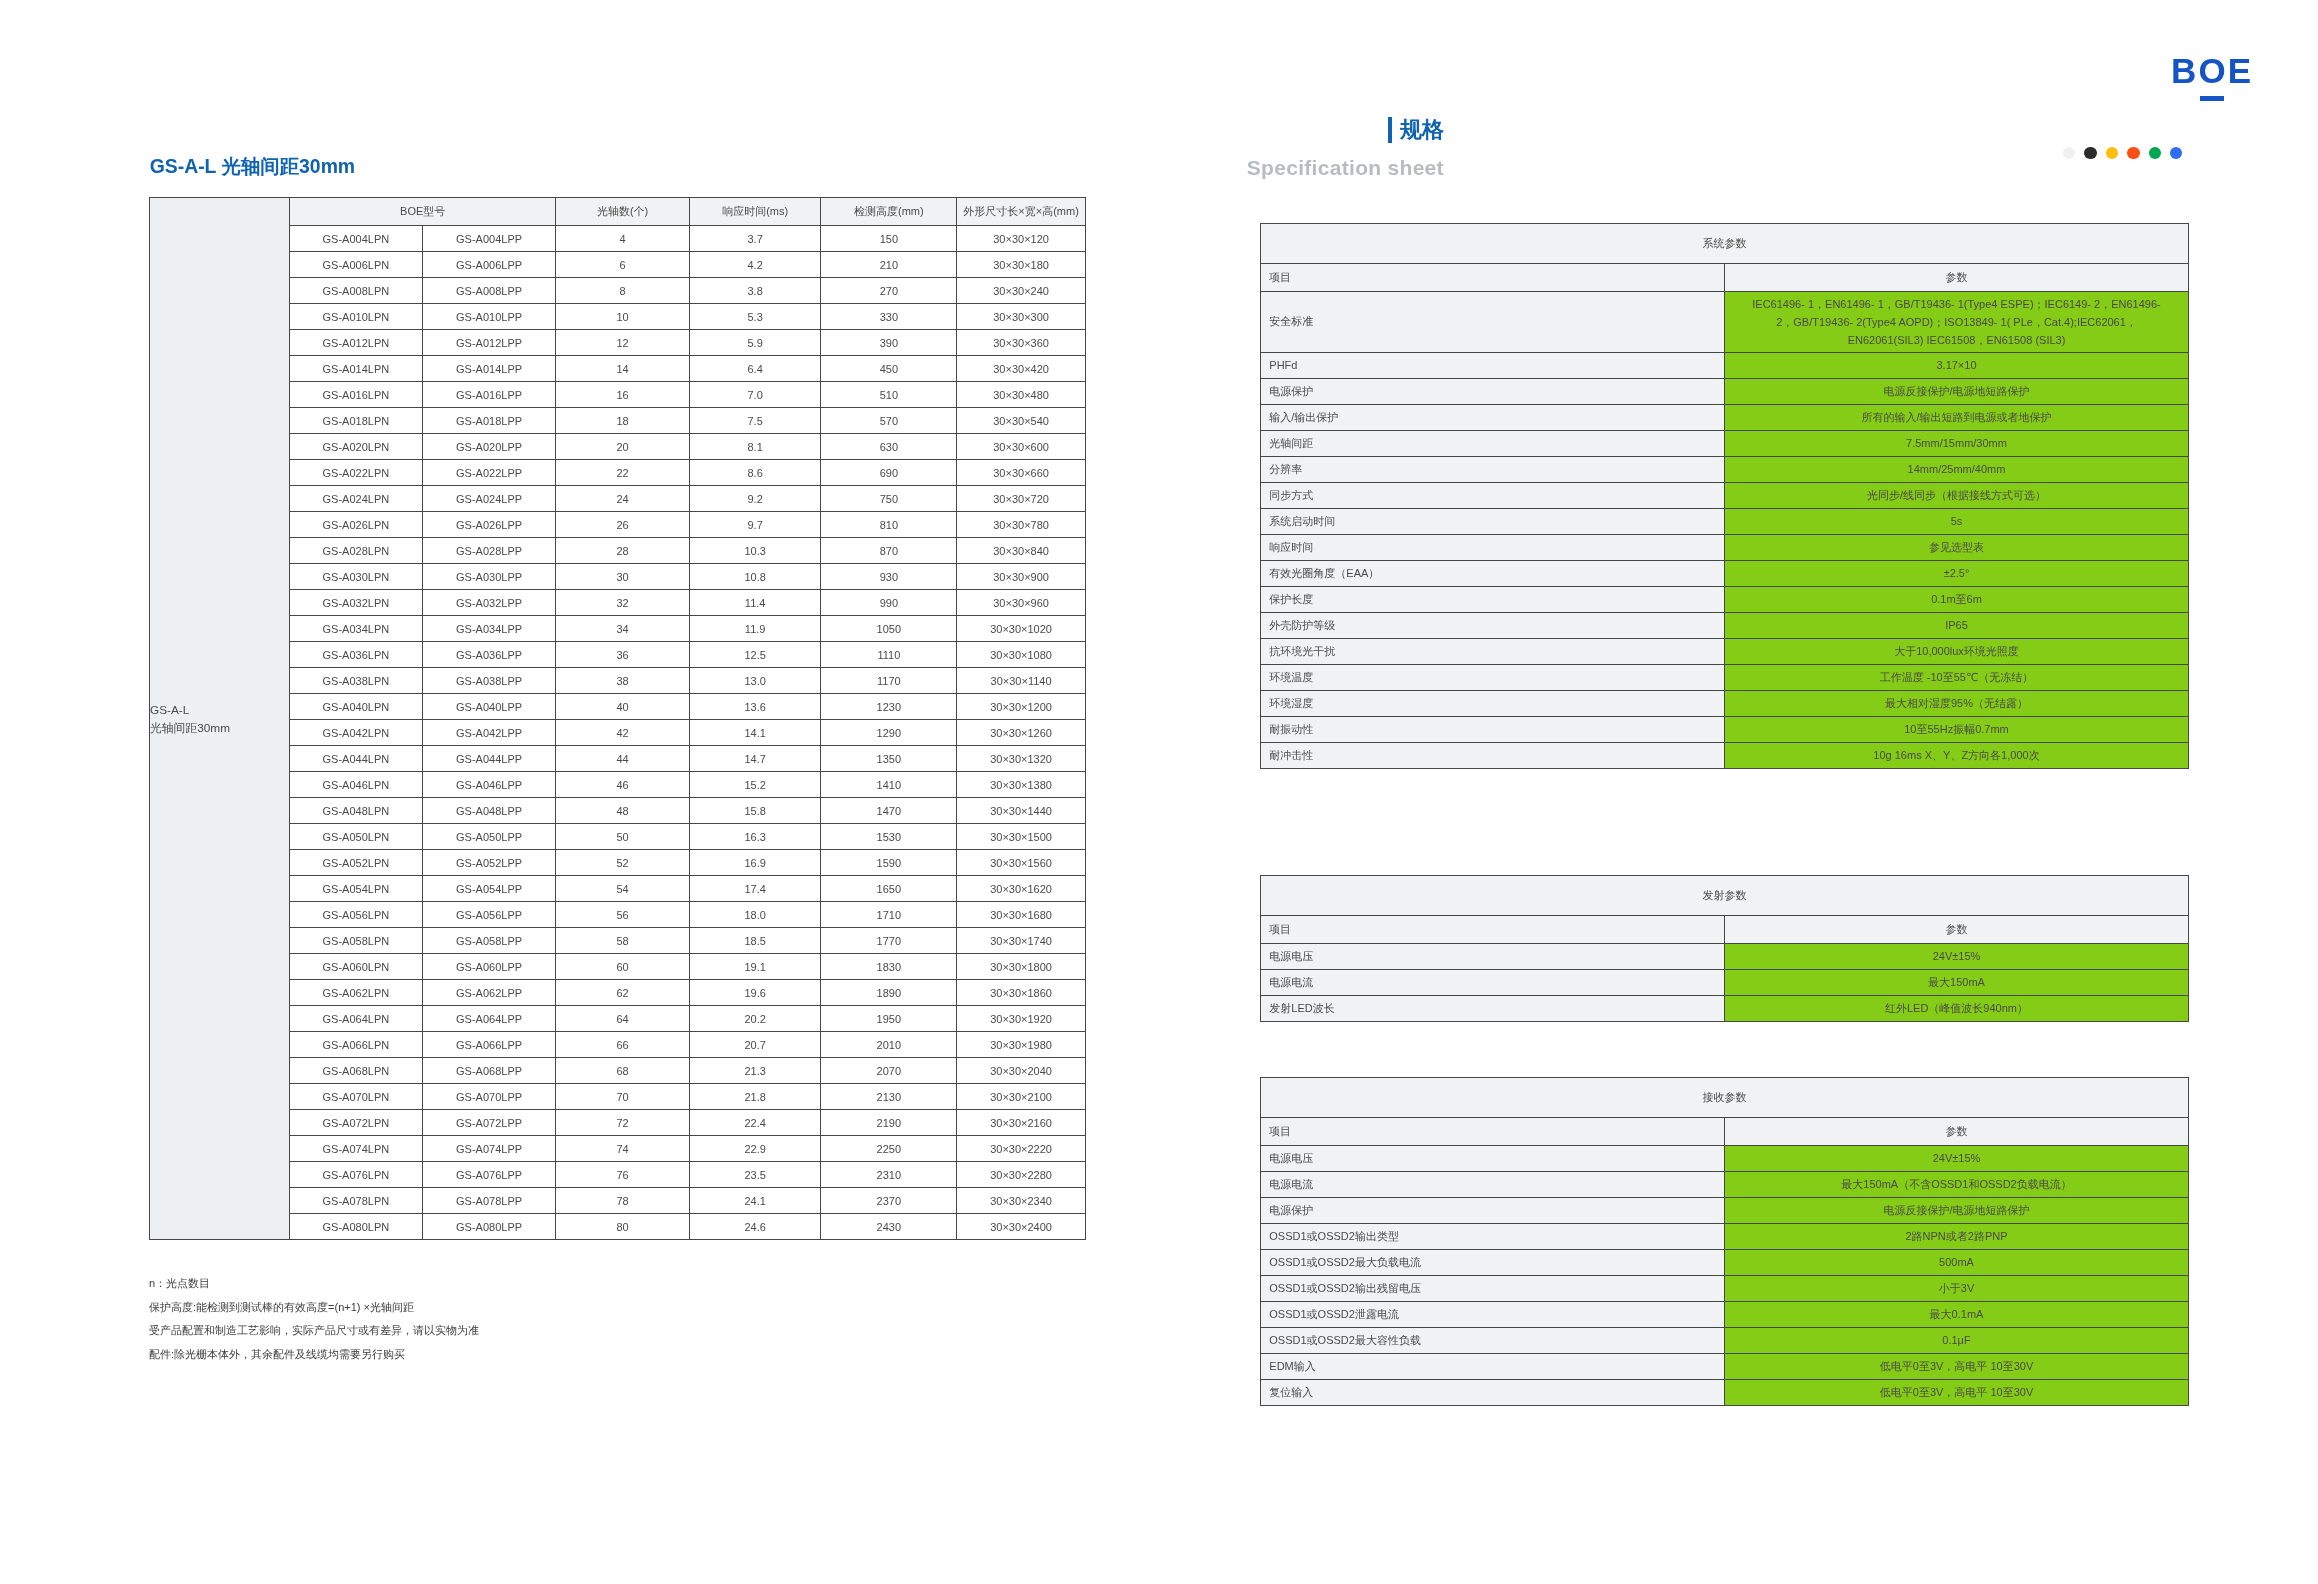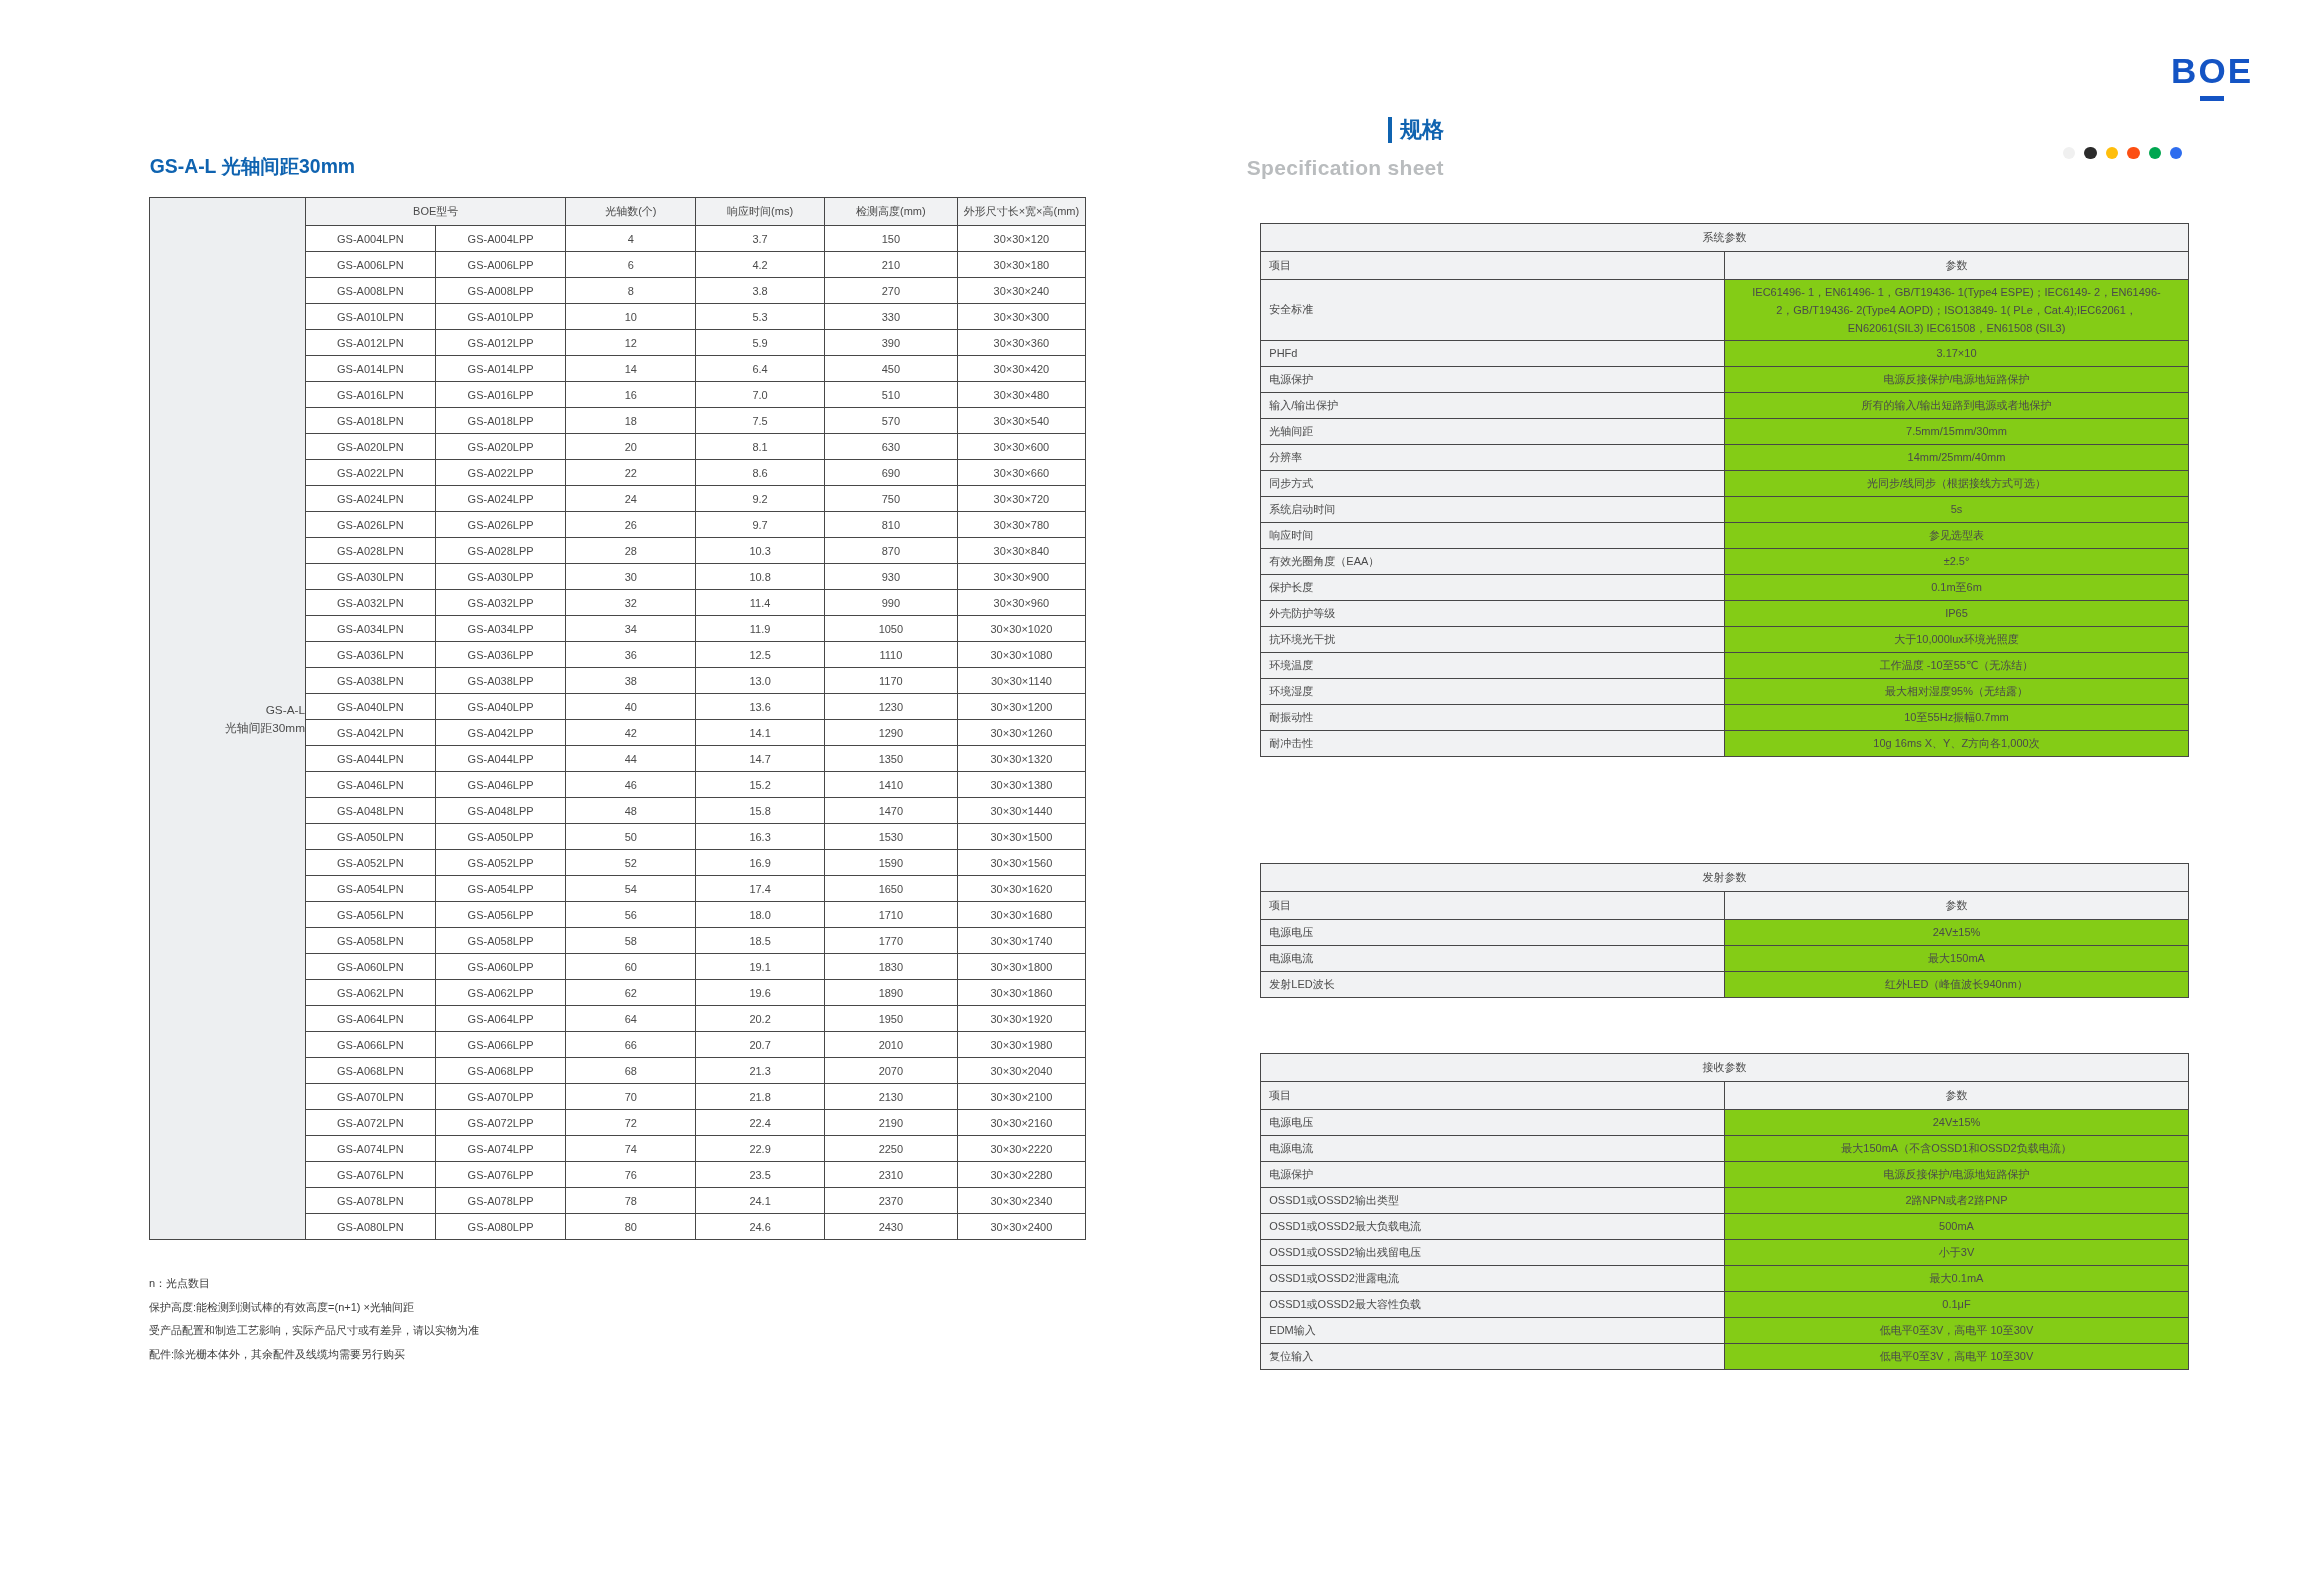--- a/index.html
+++ b/index.html
@@ -25,38 +25,38 @@
   .spec-cn { display:flex; align-items:center;justify-content:flex-end; }
   .spec-cn .bar { width:4.1px; height:25.6px; background:#0f63b0; margin-right:7.6px; }
   .spec-cn h2 { font-size:22px; font-weight:700; color:#0f63b0; }
   .spec-en { margin:11px 0 0 11.8px; font-size:21px; font-weight:700; color:#b9bcbe; letter-spacing:0.3px; }
 
   
   .left-col { position:absolute; left:149px; top:153px; width:937px; }
   .left-col h1 { font-size:19.4px; font-weight:700; color:#0f63b0; margin:0 0 17.3px 0.7px; }
 
   .sel-wrap { display:flex; width:937px; }
-  .sidebar { width:156px; background:#edeff1; border:0.7px solid #474747; border-right:none;
-             display:flex; flex-direction:column; align-items:flex-end; justify-content:center;
+  .sidebar { width:140px; background:#edeff1; border:0.7px solid #474747; border-right:none;
+             display:flex; flex-direction:column; align-items:flex-start; justify-content:center;
              font-size:11.8px; color:#4a4a4a; line-height:18px; text-align:center; }
   table { border-collapse:collapse; }
   .sel-table { flex:1; table-layout:fixed; }
   .sel-table th, .sel-table td { border:0.7px solid #474747; text-align:center;
              font-weight:400; font-size:11px; color:#4a4a4a; overflow:hidden; white-space:nowrap; }
   .sel-table thead th { height:28px; background:#f1f2f3; }
   .sel-table tbody td { height:26px; background:#ffffff; }
 
   .notes { margin-top:32px; font-size:11px; color:#3d3d3d; line-height:23.5px; }
 
   
   .right-tables { position:absolute; left:1260px; top:223px; width:929px; }
   .spec-table { width:929px; table-layout:fixed; }
   .spec-table th, .spec-table td { border:0.7px solid #474747; font-weight:400;
       font-size:11px; color:#4a4a4a; }
-  .spec-table .sec-title { height:28px; background:#f1f2f3; text-align:center; }
+  .spec-table .sec-title { height:40px; background:#f1f2f3; text-align:center; }
   .spec-table .hdr th { height:28px; background:#f1f2f3; }
   .spec-table .hdr .item { text-align:left; padding-left:8px; width:152px; }
   .spec-table .hdr .param { text-align:center; }
   .spec-table td.lbl { background:#f1f2f3; text-align:left; padding-left:8.3px;
       height:26px; white-space:nowrap; overflow:hidden; width:152px; }
   .spec-table td.val { background:#84cc16; text-align:center; height:26px;
       padding:2.8px 19.4px; line-height:18px; }
   .mb-1 { margin-bottom:106px; }
   .mb-2 { margin-bottom:55px; }
 </style>

